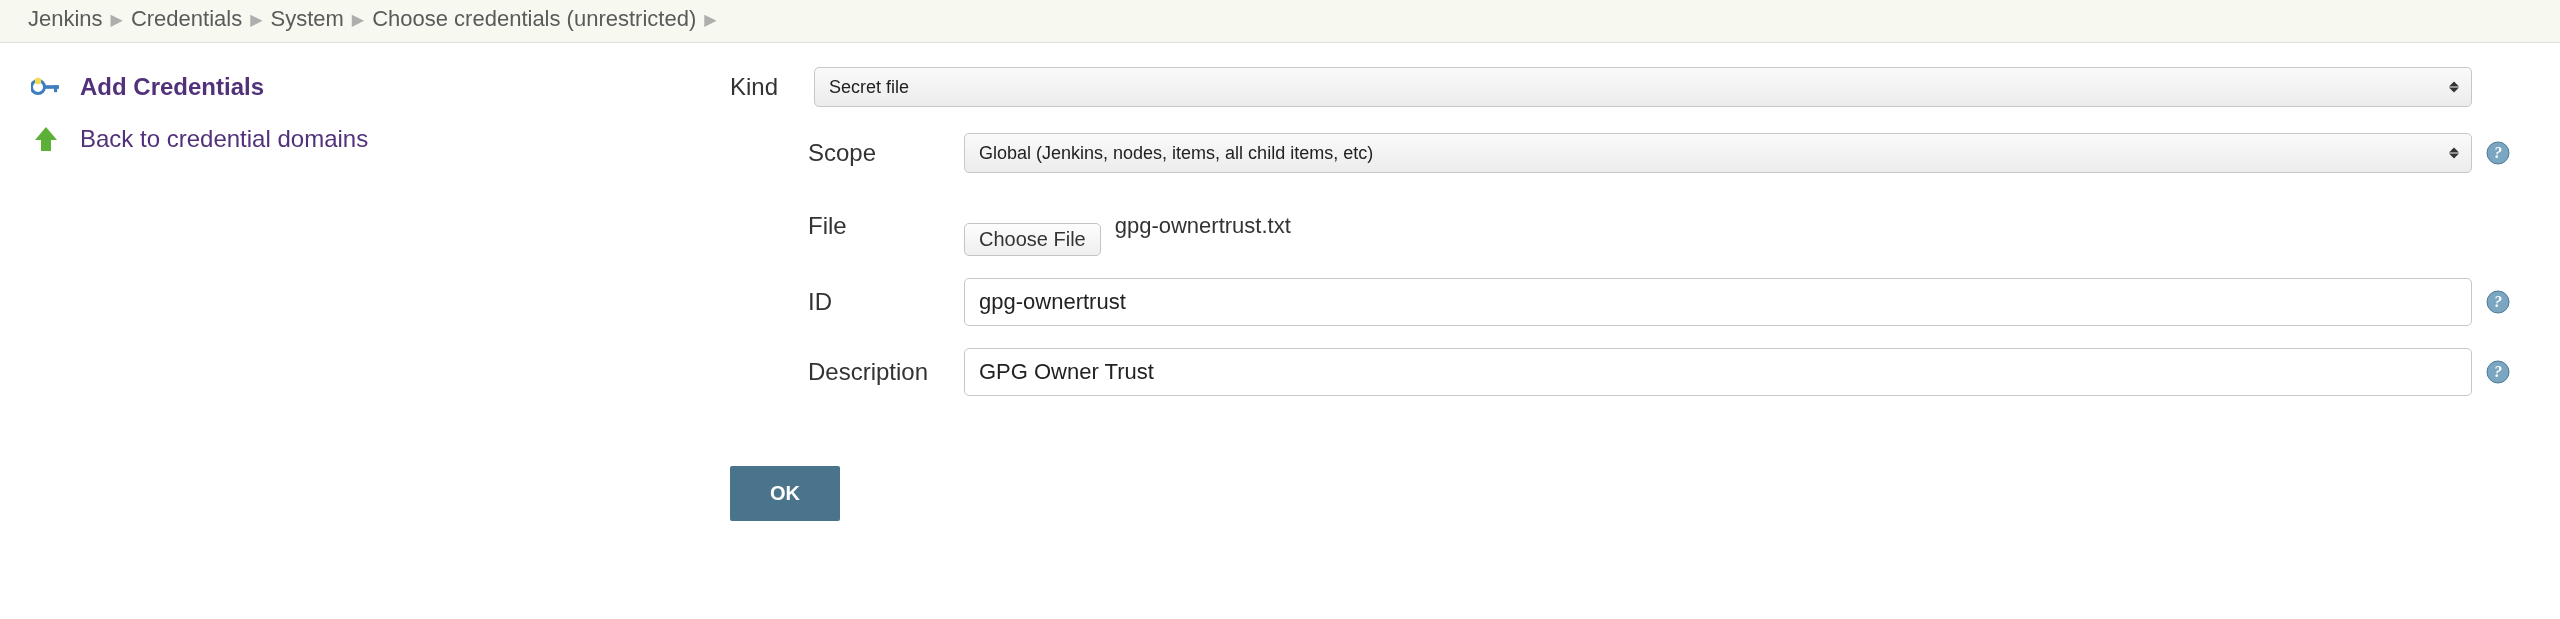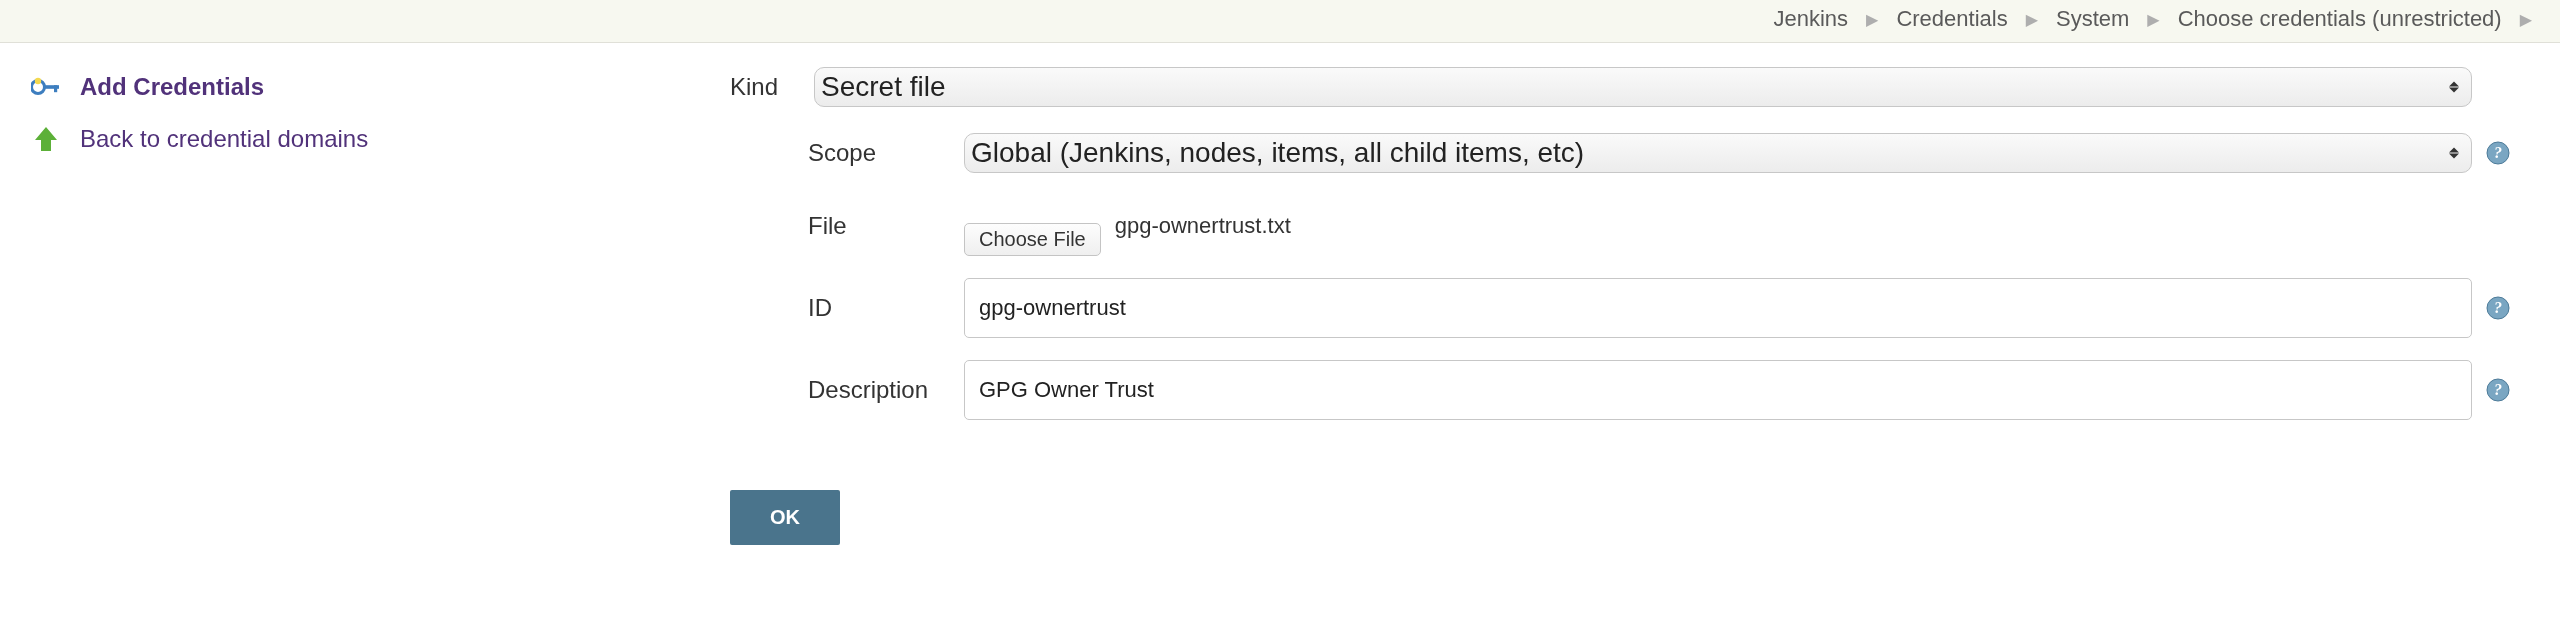--- a/index.html
+++ b/index.html
@@ -11,22 +11,21 @@
     background: #fff;
   }
 
   
   .breadcrumb-bar {
     background: #f7f8f0;
     border-bottom: 1px solid #e0e0d8;
     padding: 6px 28px 10px 28px;
     display: flex;
     align-items: center;
-    gap: 18px;
-    justify-content: flex-end;
+    gap: 8px;
   }
   .breadcrumb-item {
     color: #5a5a5a;
     font-size: 22px;
     text-decoration: none;
     cursor: pointer;
   }
   .breadcrumb-chevron {
     color: #aeaeae;
     font-size: 16px;
@@ -83,24 +82,24 @@
     padding-left: 78px;
     font-size: 24px;
     color: #333;
   }
 
   
   .select {
     flex: 1 1 auto;
     height: 40px;
     border: 1px solid #c7c7c7;
-    border-radius: 10px;
+    border-radius: 5px;
     background: linear-gradient(#fafafa, #ececec);
-    padding: 0 44px 0 6px;
-    font-size: 28px;
+    padding: 0 44px 0 14px;
+    font-size: 18px;
     color: #222;
     display: flex;
     align-items: center;
     position: relative;
     cursor: pointer;
   }
   .select .caret {
     position: absolute;
     right: 12px;
     top: 50%;
@@ -113,21 +112,21 @@
     width: 0; height: 0;
     border-left: 5px solid transparent;
     border-right: 5px solid transparent;
   }
   .caret .tri-up   { border-bottom: 5px solid #333; }
   .caret .tri-down { border-top: 5px solid #333; }
 
   
   .text-input {
     flex: 1 1 auto;
-    height: 60px;
+    height: 48px;
     border: 1px solid #c7c7c7;
     border-radius: 5px;
     background: #fff;
     padding: 0 14px;
     font-size: 22px;
     color: #222;
     display: flex;
     align-items: center;
   }
 

